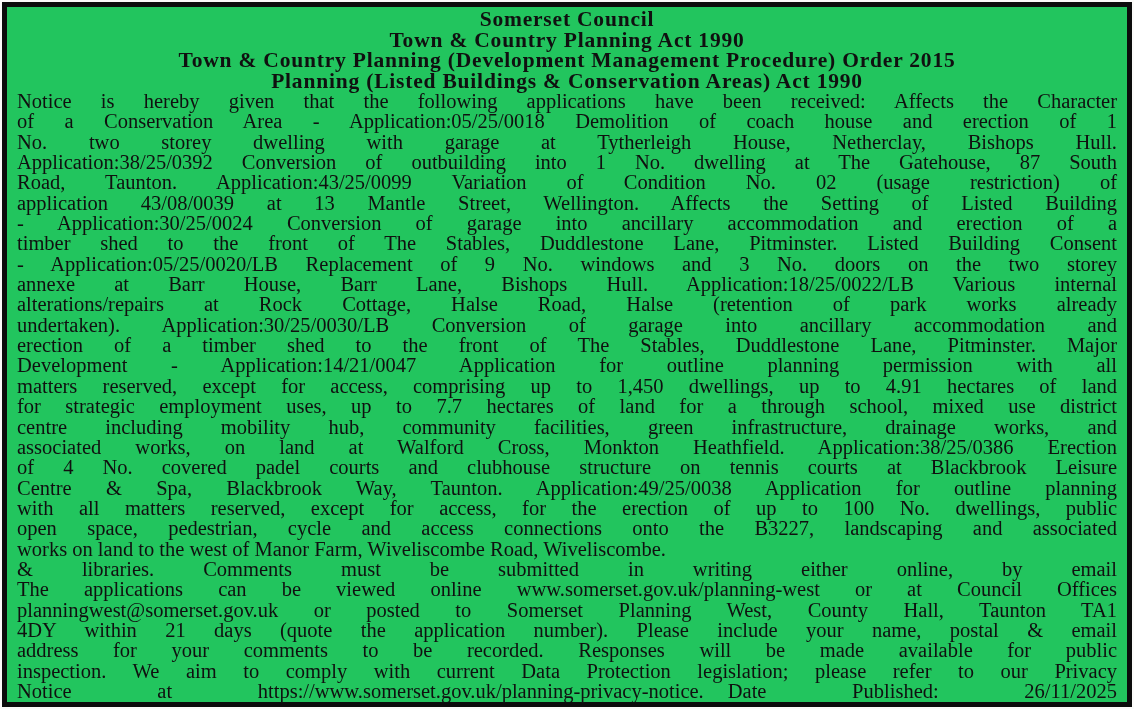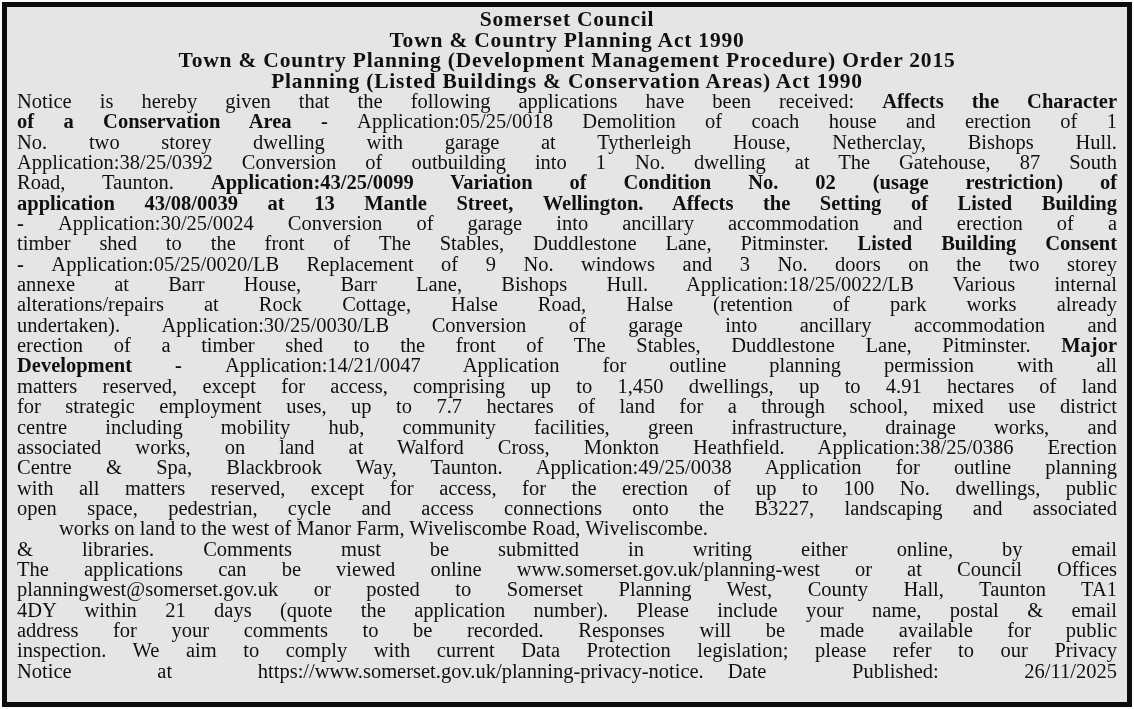--- a/index.html
+++ b/index.html
@@ -19,43 +19,42 @@
     color: #101010;
   }
   .notice {
     position: absolute;
     left: 2px;
     top: 2px;
     width: 1130px;
     height: 705px;
     box-sizing: border-box;
     border: 5px solid #0c0c0c;
-    background: #e5e5e5;
+    background: #22c55e;
     padding: 2px 10px 0 10px;
   }
   .header-line {
     text-align: center;
     font-weight: bold;
     font-size: 21.5px;
     line-height: 20.5px;
     letter-spacing: 0.8px;
     white-space: nowrap;
   }
   .line {
     font-size: 20.5px;
     line-height: 20.35px;
     text-align: justify;
     text-align-last: justify;
   }
   .line.flush {
     text-align-last: left;
-    margin-left: 42px;
   }
   .seg { font-weight: normal; }
-  .seg.bold { font-weight: bold; }
+  .seg.bold { font-weight: normal; }
   .seg.gap-before { margin-left: 24px; }
 </style>
 </head>
 <body>
 
 <div class="page">
   <div class="notice">
     <div>
       <div class="header-line">Somerset Council</div>
       <div class="header-line">Town &amp; Country Planning Act 1990</div>
@@ -74,20 +73,21 @@
         <div class="line"><span class="seg bold">- </span><span class="seg">Application:05/25/0020/LB Replacement of 9 No. windows and 3 No. doors on the two storey</span></div>
         <div class="line"><span class="seg">annexe at Barr House, Barr Lane, Bishops Hull. Application:18/25/0022/LB Various internal</span></div>
         <div class="line"><span class="seg">alterations/repairs at Rock Cottage, Halse Road, Halse (retention of park works already</span></div>
         <div class="line"><span class="seg">undertaken). Application:30/25/0030/LB Conversion of garage into ancillary accommodation and</span></div>
         <div class="line"><span class="seg">erection of a timber shed to the front of The Stables, Duddlestone Lane, Pitminster. </span><span class="seg bold">Major</span></div>
         <div class="line"><span class="seg bold">Development - </span><span class="seg">Application:14/21/0047 Application for outline planning permission with all</span></div>
         <div class="line"><span class="seg">matters reserved, except for access, comprising up to 1,450 dwellings, up to 4.91 hectares of land</span></div>
         <div class="line"><span class="seg">for strategic employment uses, up to 7.7 hectares of land for a through school, mixed use district</span></div>
         <div class="line"><span class="seg">centre including mobility hub, community facilities, green infrastructure, drainage works, and</span></div>
         <div class="line"><span class="seg">associated works, on land at Walford Cross, Monkton Heathfield. Application:38/25/0386 Erection</span></div>
+        <div class="line"><span class="seg">of 4 No. covered padel courts and clubhouse structure on tennis courts at Blackbrook Leisure</span></div>
         <div class="line"><span class="seg">Centre &amp; Spa, Blackbrook Way, Taunton. Application:49/25/0038 Application for outline planning</span></div>
         <div class="line"><span class="seg">with all matters reserved, except for access, for the erection of up to 100 No. dwellings, public</span></div>
         <div class="line"><span class="seg">open space, pedestrian, cycle and access connections onto the B3227, landscaping and associated</span></div>
         <div class="line flush"><span class="seg">works on land to the west of Manor Farm, Wiveliscombe Road, Wiveliscombe.</span></div>
       </div>
     <div id="para-contact">
         <div class="line"><span class="seg">&amp; libraries.  Comments must be submitted in writing either online, by email</span></div>
         <div class="line"><span class="seg">The applications can be viewed online www.somerset.gov.uk/planning-west or at Council Offices</span></div>
         <div class="line"><span class="seg">planningwest@somerset.gov.uk or posted to Somerset Planning West, County Hall, Taunton TA1</span></div>
         <div class="line"><span class="seg">4DY within 21 days (quote the application number).  Please include your name, postal &amp; email</span></div>

